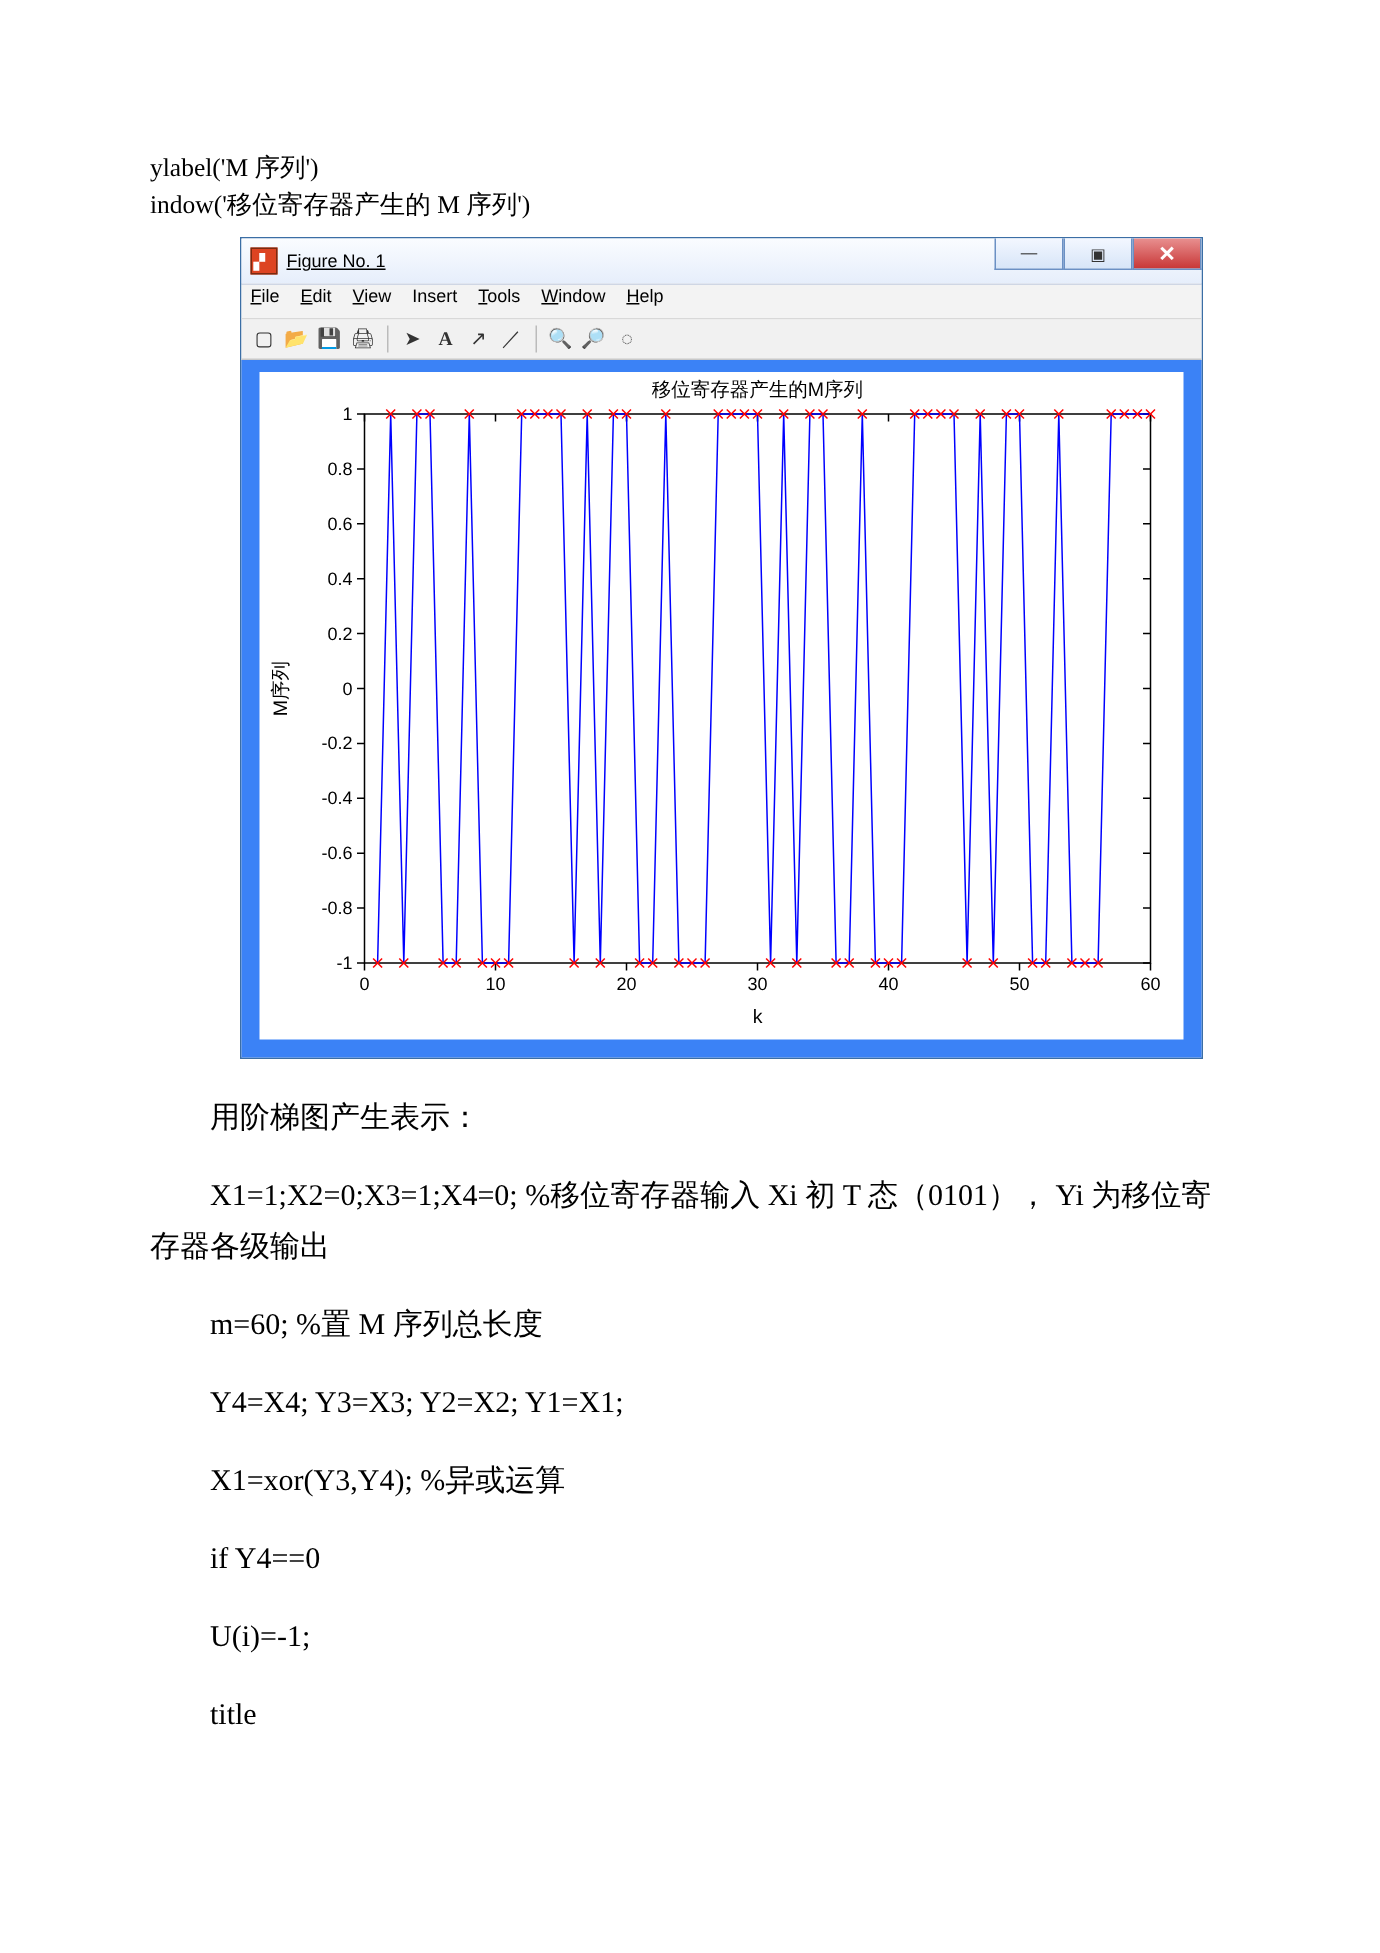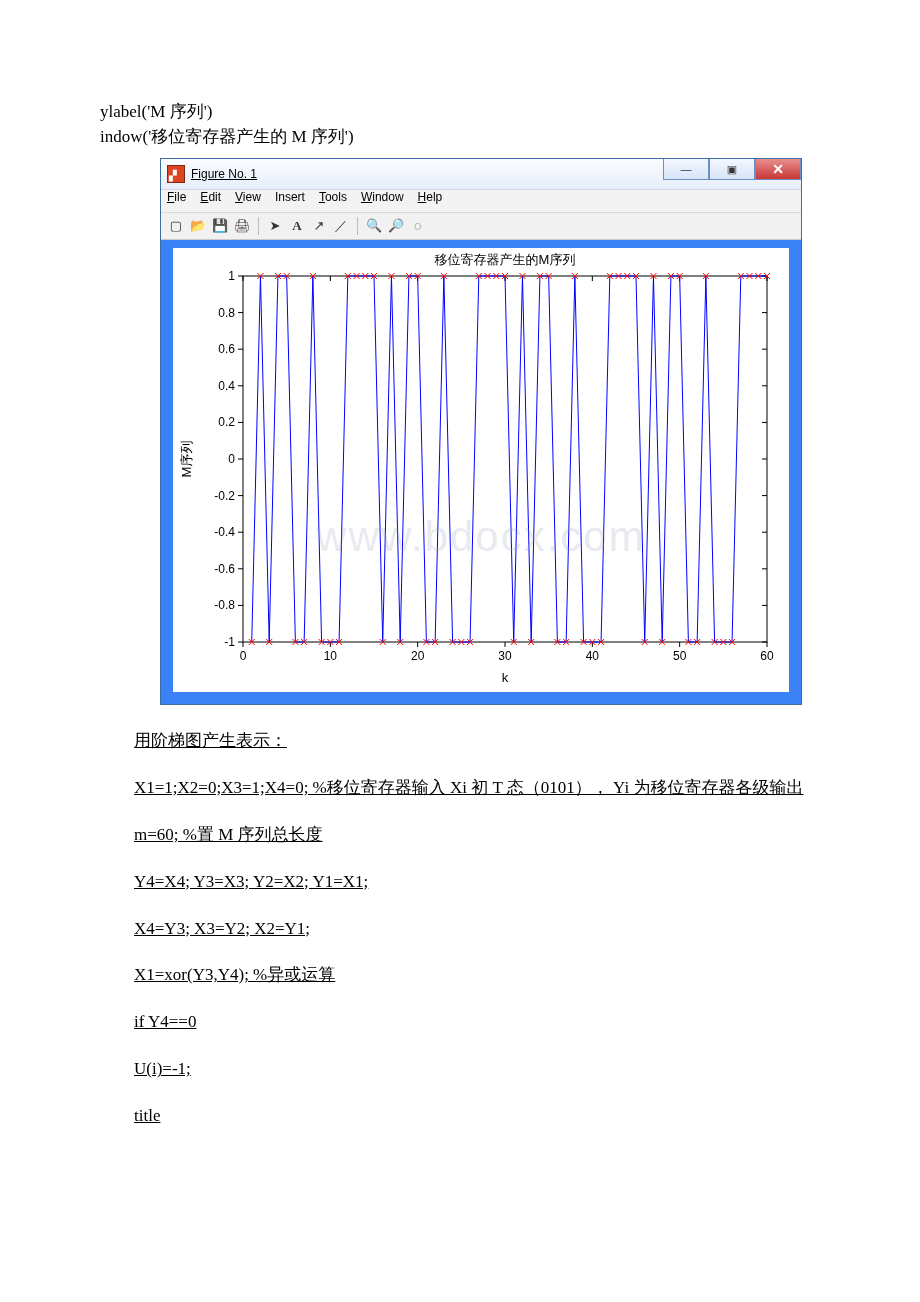--- a/index.html
+++ b/index.html
@@ -93,22 +93,21 @@
     letter-spacing: 2px; white-space: nowrap; pointer-events: none;
   }
   
   .bodytxt {
     margin-top: 22px;
   }
   .para {
     text-indent: 2em;
     margin: 0 0 18px 0;
     line-height: 1.7;
-    font-size: 17px;
-    text-decoration: underline;
+    font-size: 20px;
   }
 </style>
 </head>
 <body>
 
 <div class="page">
 
   <div>
     <p class="codeline">ylabel('M 序列')</p>
     <p class="codeline">indow('移位寄存器产生的 M 序列')</p>
@@ -332,32 +331,30 @@
             <line x1="556.0666666666666" y1="397" x2="562.0666666666666" y2="391" stroke="#ff0000" stroke-width="1"></line>
             <line x1="564.8" y1="25" x2="570.8" y2="31" stroke="#ff0000" stroke-width="1"></line>
             <line x1="564.8" y1="31" x2="570.8" y2="25" stroke="#ff0000" stroke-width="1"></line>
             <line x1="573.5333333333333" y1="25" x2="579.5333333333333" y2="31" stroke="#ff0000" stroke-width="1"></line>
             <line x1="573.5333333333333" y1="31" x2="579.5333333333333" y2="25" stroke="#ff0000" stroke-width="1"></line>
             <line x1="582.2666666666667" y1="25" x2="588.2666666666667" y2="31" stroke="#ff0000" stroke-width="1"></line>
             <line x1="582.2666666666667" y1="31" x2="588.2666666666667" y2="25" stroke="#ff0000" stroke-width="1"></line>
             <line x1="591" y1="25" x2="597" y2="31" stroke="#ff0000" stroke-width="1"></line>
             <line x1="591" y1="31" x2="597" y2="25" stroke="#ff0000" stroke-width="1"></line>
           </svg>
-        <div class="watermark">www.bdocx.com</div>
       </div>
     </div>
   </div>
 
   <div class="bodytxt">
     <p class="para">用阶梯图产生表示：</p>
     <p class="para" style="text-indent:2em">
       <span>X1=1;X2=0;X3=1;X4=0; %移位寄存器输入 Xi 初 T 态（0101）， Yi 为移位寄存器各级输出</span>
     </p>
     <p class="para">m=60; %置 M 序列总长度</p>
     <p class="para"> Y4=X4; Y3=X3; Y2=X2; Y1=X1;</p>
-    <p class="para"> X4=Y3; X3=Y2; X2=Y1;</p>
     <p class="para"> X1=xor(Y3,Y4); %异或运算</p>
     <p class="para"> if Y4==0</p>
     <p class="para"> U(i)=-1;</p>
     <p class="para"> title</p>
   </div>
 
 </div>
 
 </body></html>

